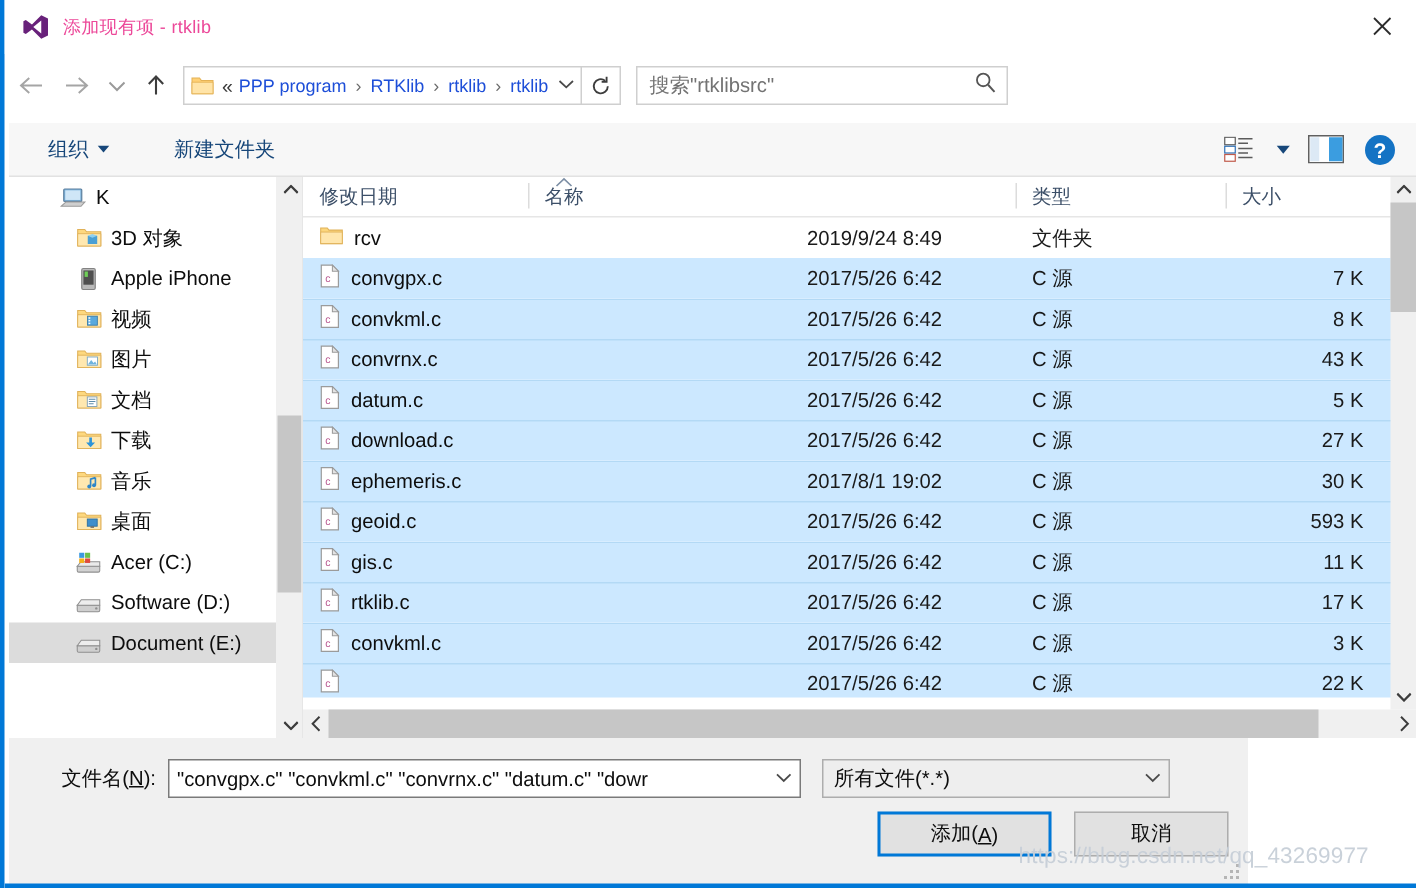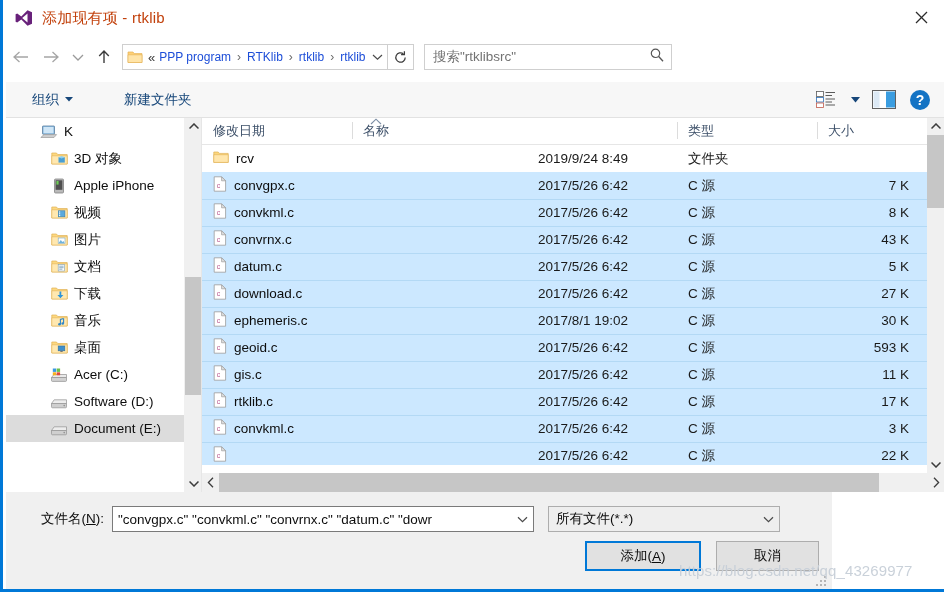--- a/index.html
+++ b/index.html
@@ -21,21 +21,21 @@
   #titlebar {
     position: absolute; left: 0; top: 0; width: 941px; height: 36px;
     background: #ffffff;
     display: flex; align-items: center;
   }
   #vs-icon {
     width: 20px; height: 20px; margin-left: 11px; margin-right: 8px;
     position: relative; flex: none;
   }
   #title-text {
-    font-size: 15px; color: #c2410c; letter-spacing: 0.2px;
+    font-size: 12px; color: #ec4899; letter-spacing: 0.2px;
     white-space: nowrap;
   }
   #close-btn {
     position: absolute; right: 0; top: 0;
     width: 46px; height: 34px;
     display: flex; align-items: center; justify-content: center;
     color: #333;
   }
 
   
@@ -83,21 +83,21 @@
   #cmdbar {
     position: absolute; left: 3px; top: 82px; width: 938px; height: 36px;
     background: #f7f7f7; display: flex; align-items: center;
     border-bottom: 1px solid #e2e2e2;
   }
   .cmd-item {
     font-size: 13.5px; color: #17477a; display: flex; align-items: center;
     height: 100%; padding: 0 7px;
   }
   #cmd-organize { margin-left: 19px; }
-  #cmd-newfolder { margin-left: 37px; }
+  #cmd-newfolder { margin-left: 29px; }
   .cmd-caret { margin-left: 6px; font-size: 8px; color: #17477a; }
   #cmd-right { position: absolute; right: 6px; display: flex; align-items: center; }
   .cmd-icon-btn {
     width: 36px; height: 30px; display: flex; align-items: center;
     justify-content: center;
   }
   #view-caret { width: 22px; height: 30px; display: flex; align-items: center;
     justify-content: center; font-size: 8px; color: #17477a; }
 
   

